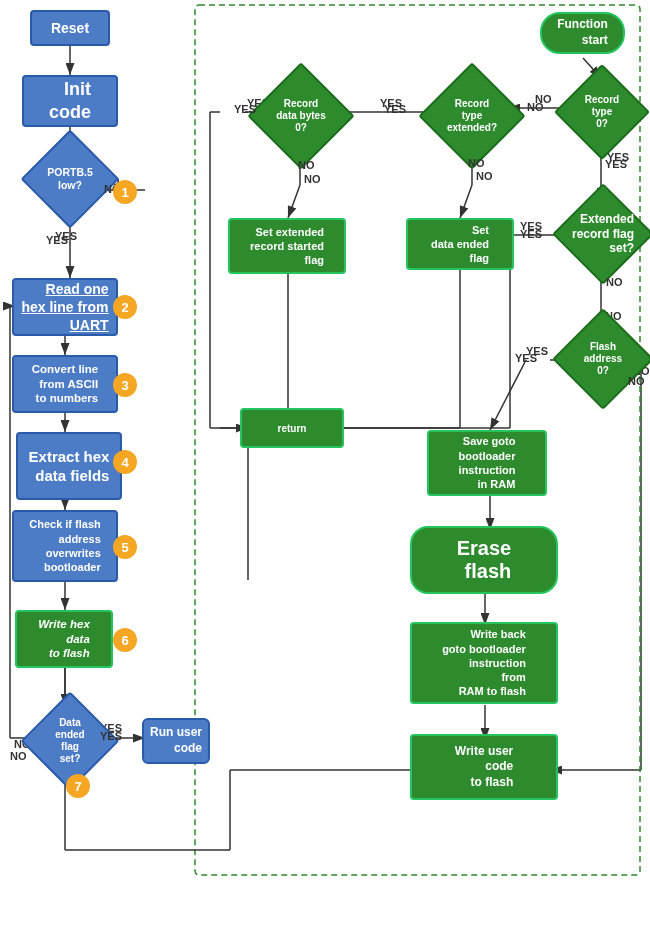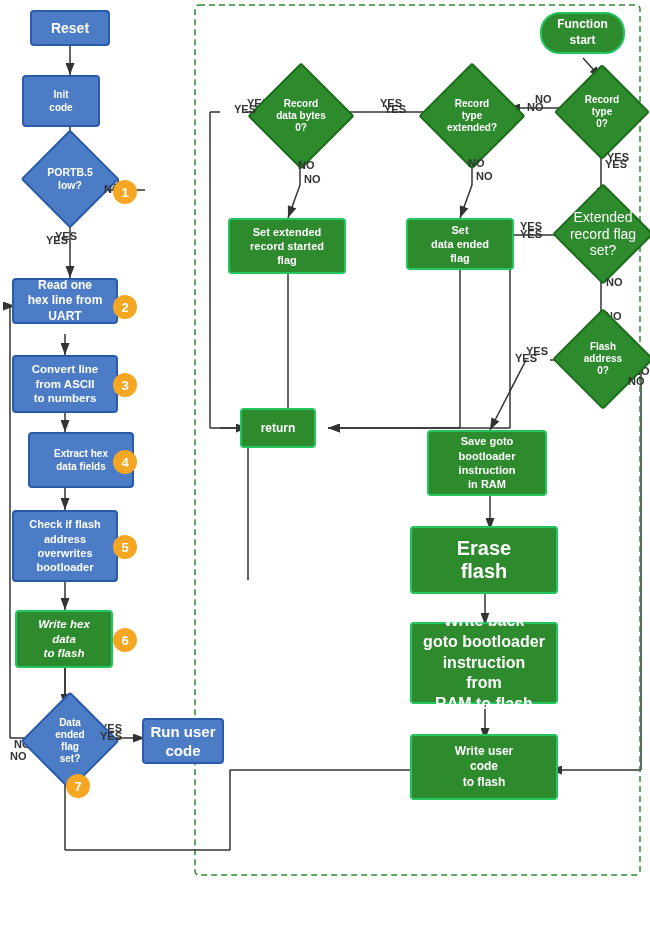--- a/index.html
+++ b/index.html
@@ -16,21 +16,21 @@
       position: absolute;
       top: 0; left: 0;
       width: 650px;
       height: 950px;
     }
     .flow-box {
       position: absolute;
       display: flex;
       align-items: center;
       justify-content: center;
-      text-align: center;
+      text-align: right;
       font-weight: bold;
       color: white;
       border-radius: 4px;
     }
     .blue-box {
       background-color: #4d7cc7;
       border: 2px solid #2a5aaa;
     }
     .green-box {
       background-color: #2d8a2d;
@@ -163,48 +163,48 @@
 
   <rect x="195" y="5" width="445" height="870" fill="none" stroke="#2d8a2d" stroke-width="1.5" stroke-dasharray="6,4" rx="4"></rect>
 
   <line x1="230" y1="850" x2="65" y2="850" stroke="#333" stroke-width="1.5"></line>
   <line x1="65" y1="850" x2="65" y2="666" stroke="#333" stroke-width="1.5"></line>
 
 </svg>
 
 <div class="flow-box blue-box" style="left:30px; top:10px; width:80px; height:36px; font-size:14px;">Reset</div>
 
-<div class="flow-box blue-box" style="left:22px; top:75px; width:78px; height:52px; font-size:10px; line-height:1.3;">
+<div class="flow-box blue-box" style="left:22px; top:75px; width:96px; height:52px; font-size:18px; line-height:1.3;">
   Init<br>code
 </div>
 
 <div style="position:absolute; left:35px; top:144px; width:70px; height:70px;">
   <div style="position:absolute; top:0; left:0; width:70px; height:70px; background:#4d7cc7; border:2px solid #2a5aaa; transform:rotate(45deg); border-radius:3px;"></div>
   <div style="position:absolute; top:0; left:0; width:70px; height:70px; display:flex; align-items:center; justify-content:center; color:white; font-weight:bold; font-size:10.5px; text-align:center; line-height:1.2; z-index:2;">
     PORTB.5<br>low?
   </div>
 </div>
 <span class="flow-label" style="left:46px; top:234px;">YES</span>
 <span class="flow-label" style="left:104px; top:183px;">NO</span>
 
 <div class="circle-num" style="left:113px; top:180px;">1</div>
 
-<div class="flow-box blue-box" style="left:12px; top:278px; width:106px; height:46px; font-size:12px; line-height:1.3;">
+<div class="flow-box blue-box" style="left:12px; top:278px; width:106px; height:58px; font-size:14px; line-height:1.3;text-decoration:underline;">
   Read one<br>hex line from<br>UART
 </div>
 
 <div class="circle-num" style="left:113px; top:295px;">2</div>
 
 <div class="flow-box blue-box" style="left:12px; top:355px; width:106px; height:58px; font-size:11.5px; line-height:1.3;">
   Convert line<br>from ASCII<br>to numbers
 </div>
 
 <div class="circle-num" style="left:113px; top:373px;">3</div>
 
-<div class="flow-box blue-box" style="left:28px; top:432px; width:106px; height:56px; font-size:10px; line-height:1.3;">
+<div class="flow-box blue-box" style="left:16px; top:432px; width:106px; height:68px; font-size:15px; line-height:1.3;">
   Extract hex<br>data fields
 </div>
 
 <div class="circle-num" style="left:113px; top:450px;">4</div>
 
 <div class="flow-box blue-box" style="left:12px; top:510px; width:106px; height:72px; font-size:11px; line-height:1.3;">
   Check if flash<br>address<br>overwrites<br>bootloader
 </div>
 
 <div class="circle-num" style="left:113px; top:535px;">5</div>
@@ -217,21 +217,21 @@
 
 <div style="position:absolute; left:35px; top:706px; width:70px; height:70px;">
   <div style="position:absolute; top:0; left:0; width:70px; height:70px; background:#4d7cc7; border:2px solid #2a5aaa; transform:rotate(45deg); border-radius:3px;"></div>
   <div style="position:absolute; top:0; left:0; width:70px; height:70px; display:flex; align-items:center; justify-content:center; color:white; font-weight:bold; font-size:10px; text-align:center; line-height:1.2; z-index:2;">
     Data<br>ended<br>flag<br>set?
   </div>
 </div>
 
 <div class="circle-num" style="left:66px; top:774px;">7</div>
 
-<div class="flow-box blue-box" style="left:142px; top:718px; width:82px; height:46px; font-size:15px; line-height:1.3;">
+<div class="flow-box blue-box" style="left:142px; top:718px; width:68px; height:46px; font-size:12px; line-height:1.3;border-radius:6px;">
   Run user<br>code
 </div>
 <span class="flow-label" style="left:100px; top:730px;">YES</span>
 <span class="flow-label" style="left:10px; top:750px;">NO</span>
 
 <div class="flow-box green-box" style="left:540px; top:12px; width:85px; height:42px; font-size:12px; line-height:1.3; border-radius:20px;">
   Function<br>start
 </div>
 
 <div style="position:absolute; left:568px; top:78px; width:68px; height:68px;">
@@ -262,49 +262,49 @@
 <span class="flow-label" style="left:298px; top:159px;">NO</span>
 
 <div class="flow-box green-box" style="left:228px; top:218px; width:118px; height:56px; font-size:11px; line-height:1.3;">
   Set extended<br>record started<br>flag
 </div>
 
 <div class="flow-box green-box" style="left:406px; top:218px; width:108px; height:52px; font-size:11px; line-height:1.3;">
   Set<br>data ended<br>flag
 </div>
 
-<div class="flow-box green-box" style="left:240px; top:408px; width:76px; height:40px; font-size:12px;">
+<div class="flow-box green-box" style="left:240px; top:408px; width:104px; height:40px; font-size:10px;">
   return
 </div>
 
 <div style="position:absolute; left:567px; top:198px; width:72px; height:72px;">
   <div style="position:absolute; top:0; left:0; width:72px; height:72px; background:#2d8a2d; border:2px solid #1a6b1a; transform:rotate(45deg); border-radius:3px;"></div>
-  <div style="position:absolute; top:0; left:0; width:72px; height:72px; display:flex; align-items:center; justify-content:center; color:white; font-weight:normal; font-size:14px; text-align:center; line-height:1.2; z-index:2;">
+  <div style="position:absolute; top:0; left:0; width:72px; height:72px; display:flex; align-items:center; justify-content:center; color:white; font-weight:bold; font-size:12px; text-align:right; line-height:1.2; z-index:2;">
     Extended<br>record flag<br>set?
   </div>
 </div>
 <span class="flow-label" style="left:520px; top:228px;">YES</span>
 <span class="flow-label" style="left:606px; top:276px;">NO</span>
 
 <div style="position:absolute; left:567px; top:323px; width:72px; height:72px;">
   <div style="position:absolute; top:0; left:0; width:72px; height:72px; background:#2d8a2d; border:2px solid #1a6b1a; transform:rotate(45deg); border-radius:3px;"></div>
   <div style="position:absolute; top:0; left:0; width:72px; height:72px; display:flex; align-items:center; justify-content:center; color:white; font-weight:bold; font-size:10px; text-align:center; line-height:1.2; z-index:2;">
     Flash<br>address<br>0?
   </div>
 </div>
 <span class="flow-label" style="left:515px; top:352px;">YES</span>
 <span class="flow-label" style="left:628px; top:375px;">NO</span>
 
 <div class="flow-box green-box" style="left:427px; top:430px; width:120px; height:66px; font-size:11px; line-height:1.3;">
   Save goto<br>bootloader<br>instruction<br>in RAM
 </div>
 
-<div class="flow-box green-box" style="left:410px; top:526px; width:148px; height:68px; font-size:20px; font-weight:bold;">
+<div class="flow-box green-box" style="left:410px; top:526px; width:148px; height:68px; font-size:20px; font-weight:bold;border-radius:18px;">
   Erase<br>flash
 </div>
 
-<div class="flow-box green-box" style="left:410px; top:622px; width:148px; height:82px; font-size:16px; line-height:1.3;">
+<div class="flow-box green-box" style="left:410px; top:622px; width:148px; height:82px; font-size:11px; line-height:1.3;">
   Write back<br>goto bootloader<br>instruction<br>from<br>RAM to flash
 </div>
 
 <div class="flow-box green-box" style="left:410px; top:734px; width:148px; height:66px; font-size:12px; line-height:1.3;">
   Write user<br>code<br>to flash
 </div>
 
 </body></html>

